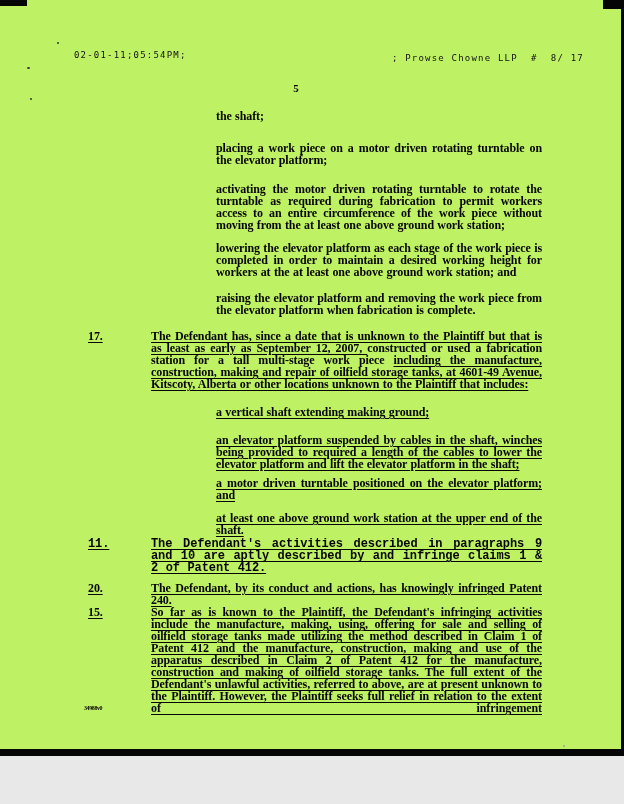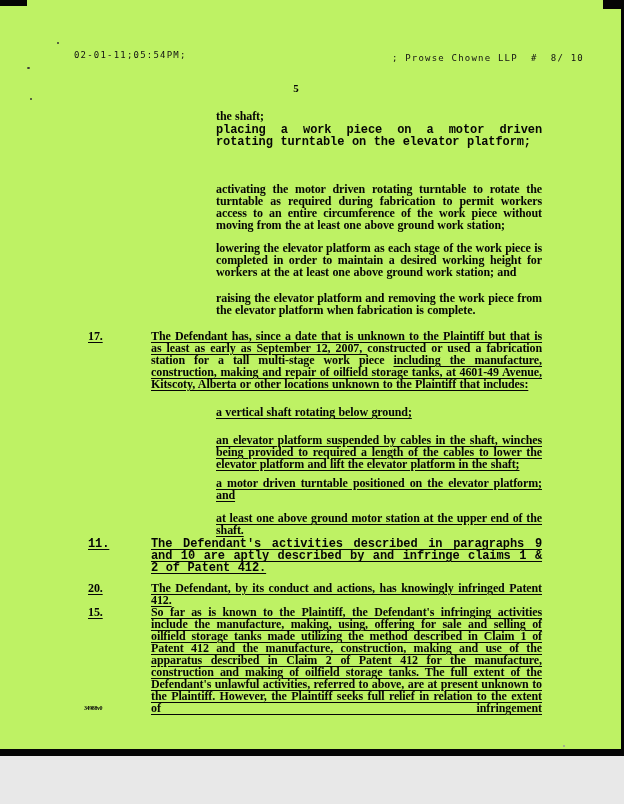--- a/index.html
+++ b/index.html
@@ -55,48 +55,48 @@
   }
 </style>
 </head>
 <body>
 
 <div class="page">
 
   <div class="scan">
 
     <div class="fax-hdr hdr-left">02-01-11;05:54PM;</div>
-    <div class="fax-hdr hdr-right">; Prowse Chowne LLP  #  8/ 10</div>
+    <div class="fax-hdr hdr-right">; Prowse Chowne LLP  #  8/ 17</div>
 
     <div class="page-num">5</div>
 
     <div class="blk indent2" style="top:110px;">the shaft;</div>
-    <div class="blk indent2" style="top:124px;font-family:Liberation Mono, monospace;">placing a work piece on a motor driven rotating turntable on the elevator platform;</div>
+    <div class="blk indent2" style="top:142px;">placing a work piece on a motor driven rotating turntable on the elevator platform;</div>
     <div class="blk indent2" style="top:183px;">activating the motor driven rotating turntable to rotate the turntable as required during fabrication to permit workers access to an entire circumference of the work piece without moving from the at least one above ground work station;</div>
     <div class="blk indent2" style="top:242px;">lowering the elevator platform as each stage of the work piece is completed in order to maintain a desired working height for workers at the at least one above ground work station; and</div>
     <div class="blk indent2" style="top:292px;font-family:Liberation Serif, serif;">raising the elevator platform and removing the work piece from the elevator platform when fabrication is complete.</div>
 
     <div class="blk para" style="top:330px;">
       <span class="num u">17.</span>
       <span class="ptxt"><span class="u">The Defendant has, since a date that is unknown to the Plaintiff but that is as least as early as September 12, 2007, </span><span>constructed or used a fabrication station for a tall multi-stage work piece </span><span class="u">including the manufacture, construction, making and repair of oilfield storage tanks, at 4601-49 Avenue, Kitscoty, Alberta or other locations unknown to the Plaintiff that includes:</span></span>
     </div>
 
-    <div class="blk indent2 u" style="top:406px;">a vertical shaft rotating below ground;</div>
+    <div class="blk indent2 u" style="top:406px;">a vertical shaft extending making ground;</div>
     <div class="blk indent2 u" style="top:434px;">an elevator platform suspended by cables in the shaft, winches being provided to required a length of the cables to lower the elevator platform and lift the elevator platform in the shaft;</div>
     <div class="blk indent2 u" style="top:477px;">a motor driven turntable positioned on the elevator platform; and</div>
-    <div class="blk indent2 u" style="top:512px;">at least one above ground motor station at the upper end of the shaft.</div>
+    <div class="blk indent2 u" style="top:512px;">at least one above ground work station at the upper end of the shaft.</div>
 
     <div class="blk para" style="top:538px;font-family:Liberation Mono, monospace;">
       <span class="num u">11.</span>
       <span class="ptxt u">The Defendant's activities described in paragraphs 9 and 10 are aptly described by and infringe claims 1 &amp; 2 of Patent 412.</span>
     </div>
 
     <div class="blk para" style="top:582px;">
       <span class="num u">20.</span>
-      <span class="ptxt u">The Defendant, by its conduct and actions, has knowingly infringed Patent 412.</span>
+      <span class="ptxt u">The Defendant, by its conduct and actions, has knowingly infringed Patent 240.</span>
     </div>
 
     <div class="blk para jlast" style="top:606px;">
       <span class="num u">15.</span>
       <span class="ptxt u">So far as is known to the Plaintiff, the Defendant's infringing activities include the manufacture, making, using, offering for sale and selling of oilfield storage tanks made utilizing the method described in Claim 1 of Patent 412 and the manufacture, construction, making and use of the apparatus described in Claim 2 of Patent 412 for the manufacture, construction and making of oilfield storage tanks.  The full extent of the Defendant's unlawful activities, referred to above, are at present unknown to the Plaintiff. However, the Plaintiff seeks full relief in relation to the extent of infringement</span>
     </div>
 
     <div class="smudge">34988v0</div>
 
     <div class="dot" style="left:57px;top:42px;width:2px;height:2px;"></div>

